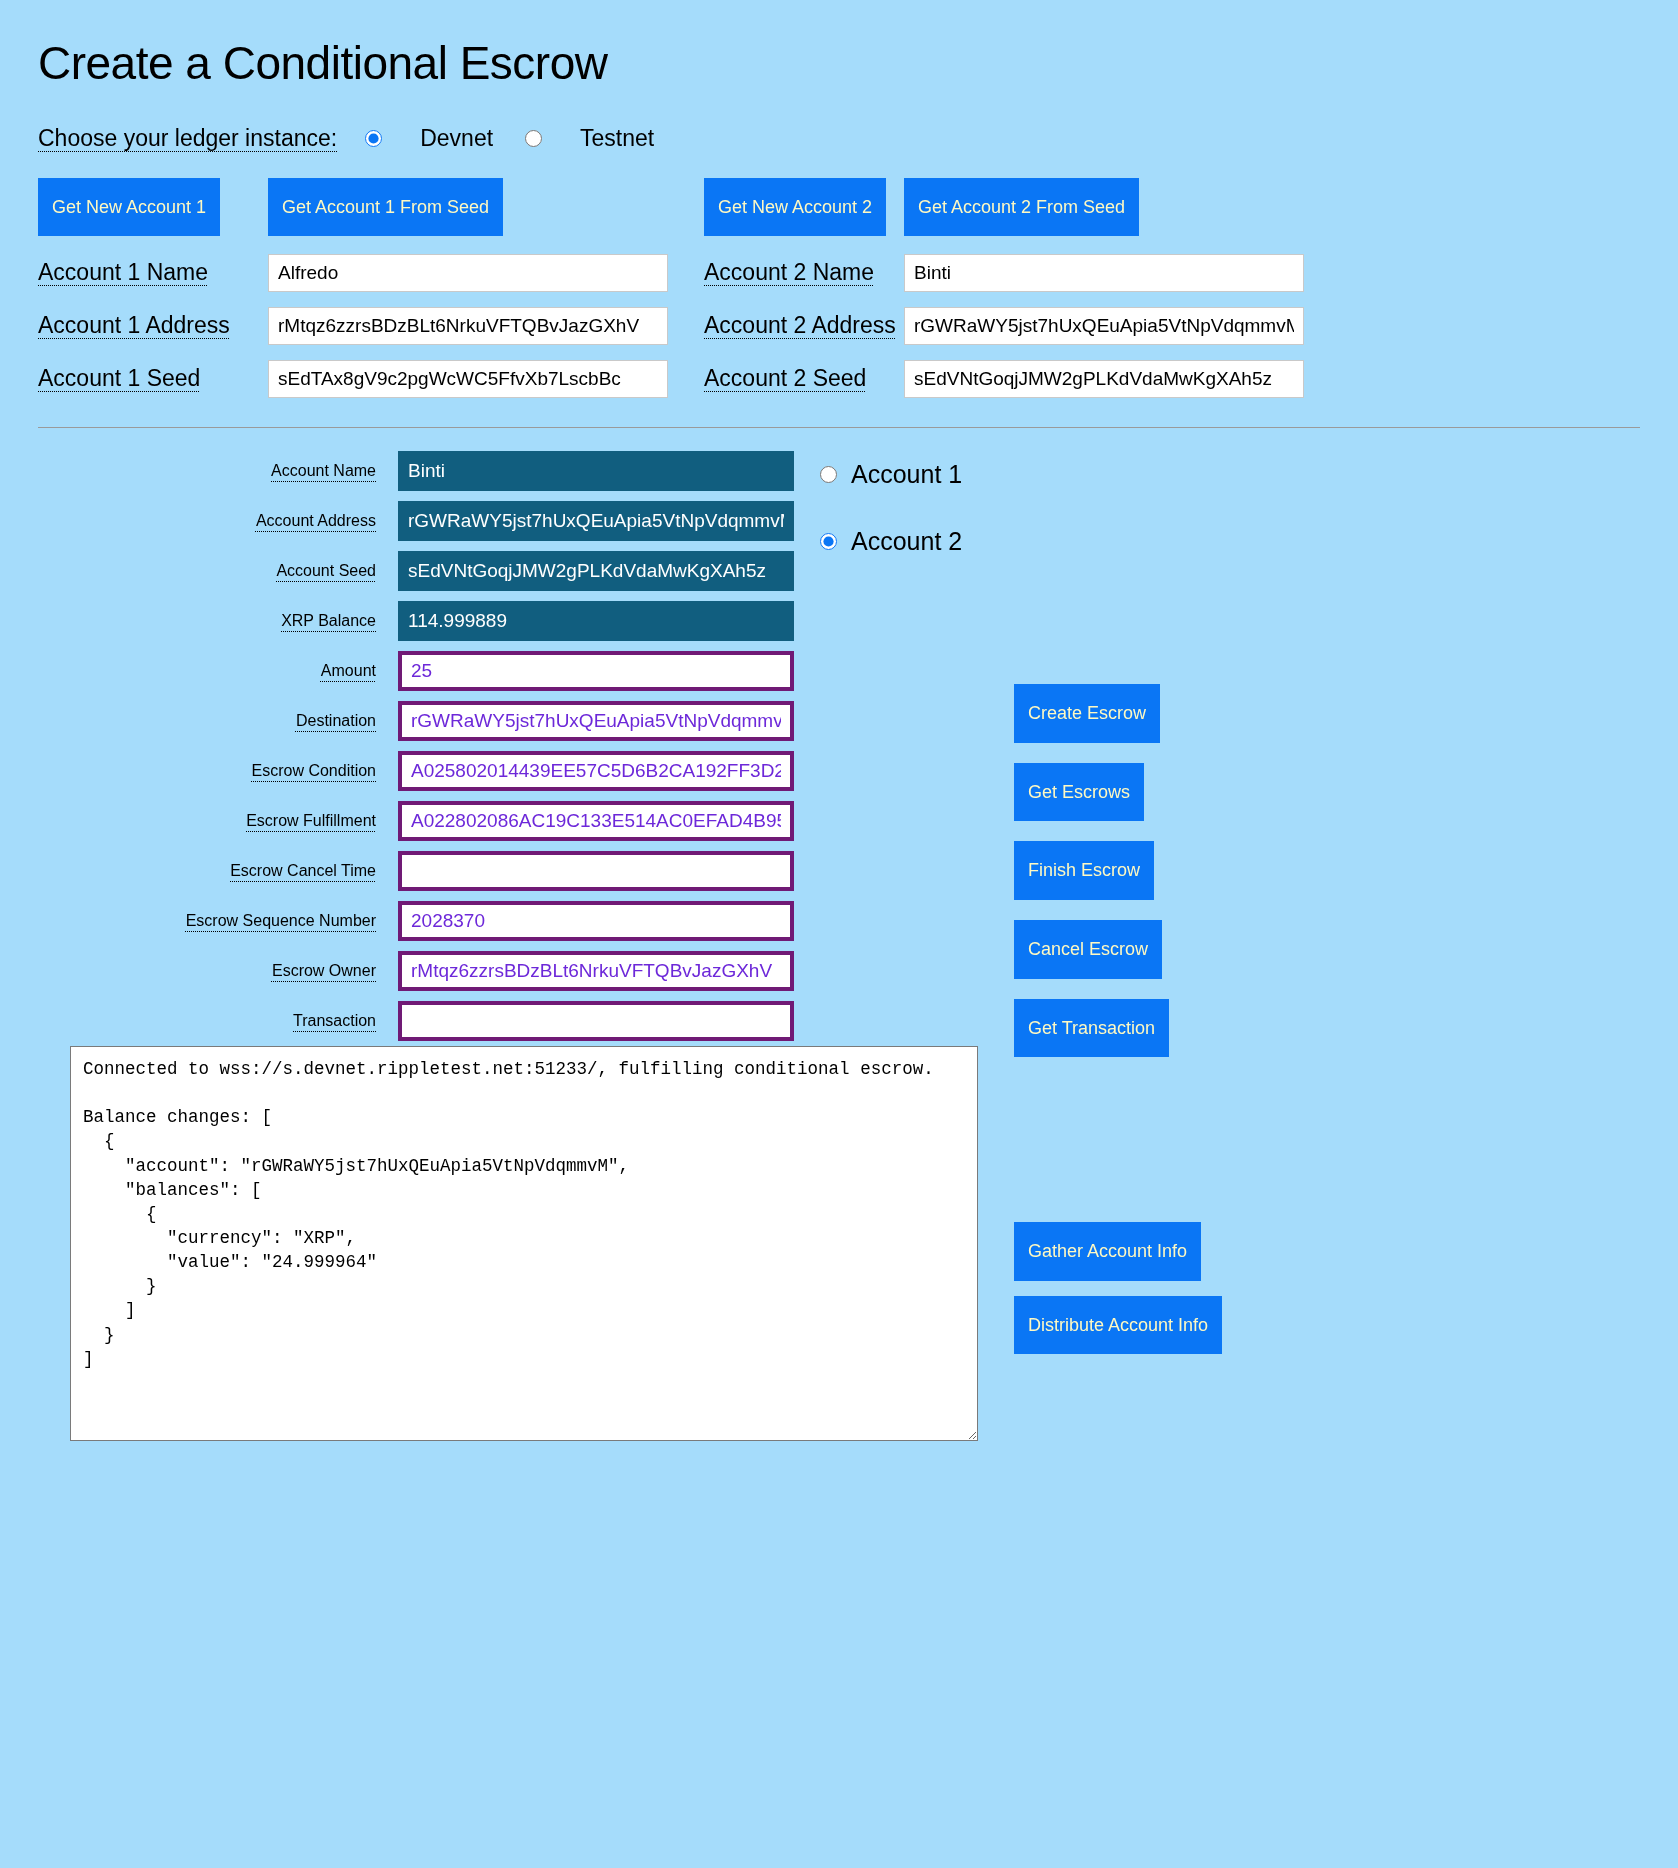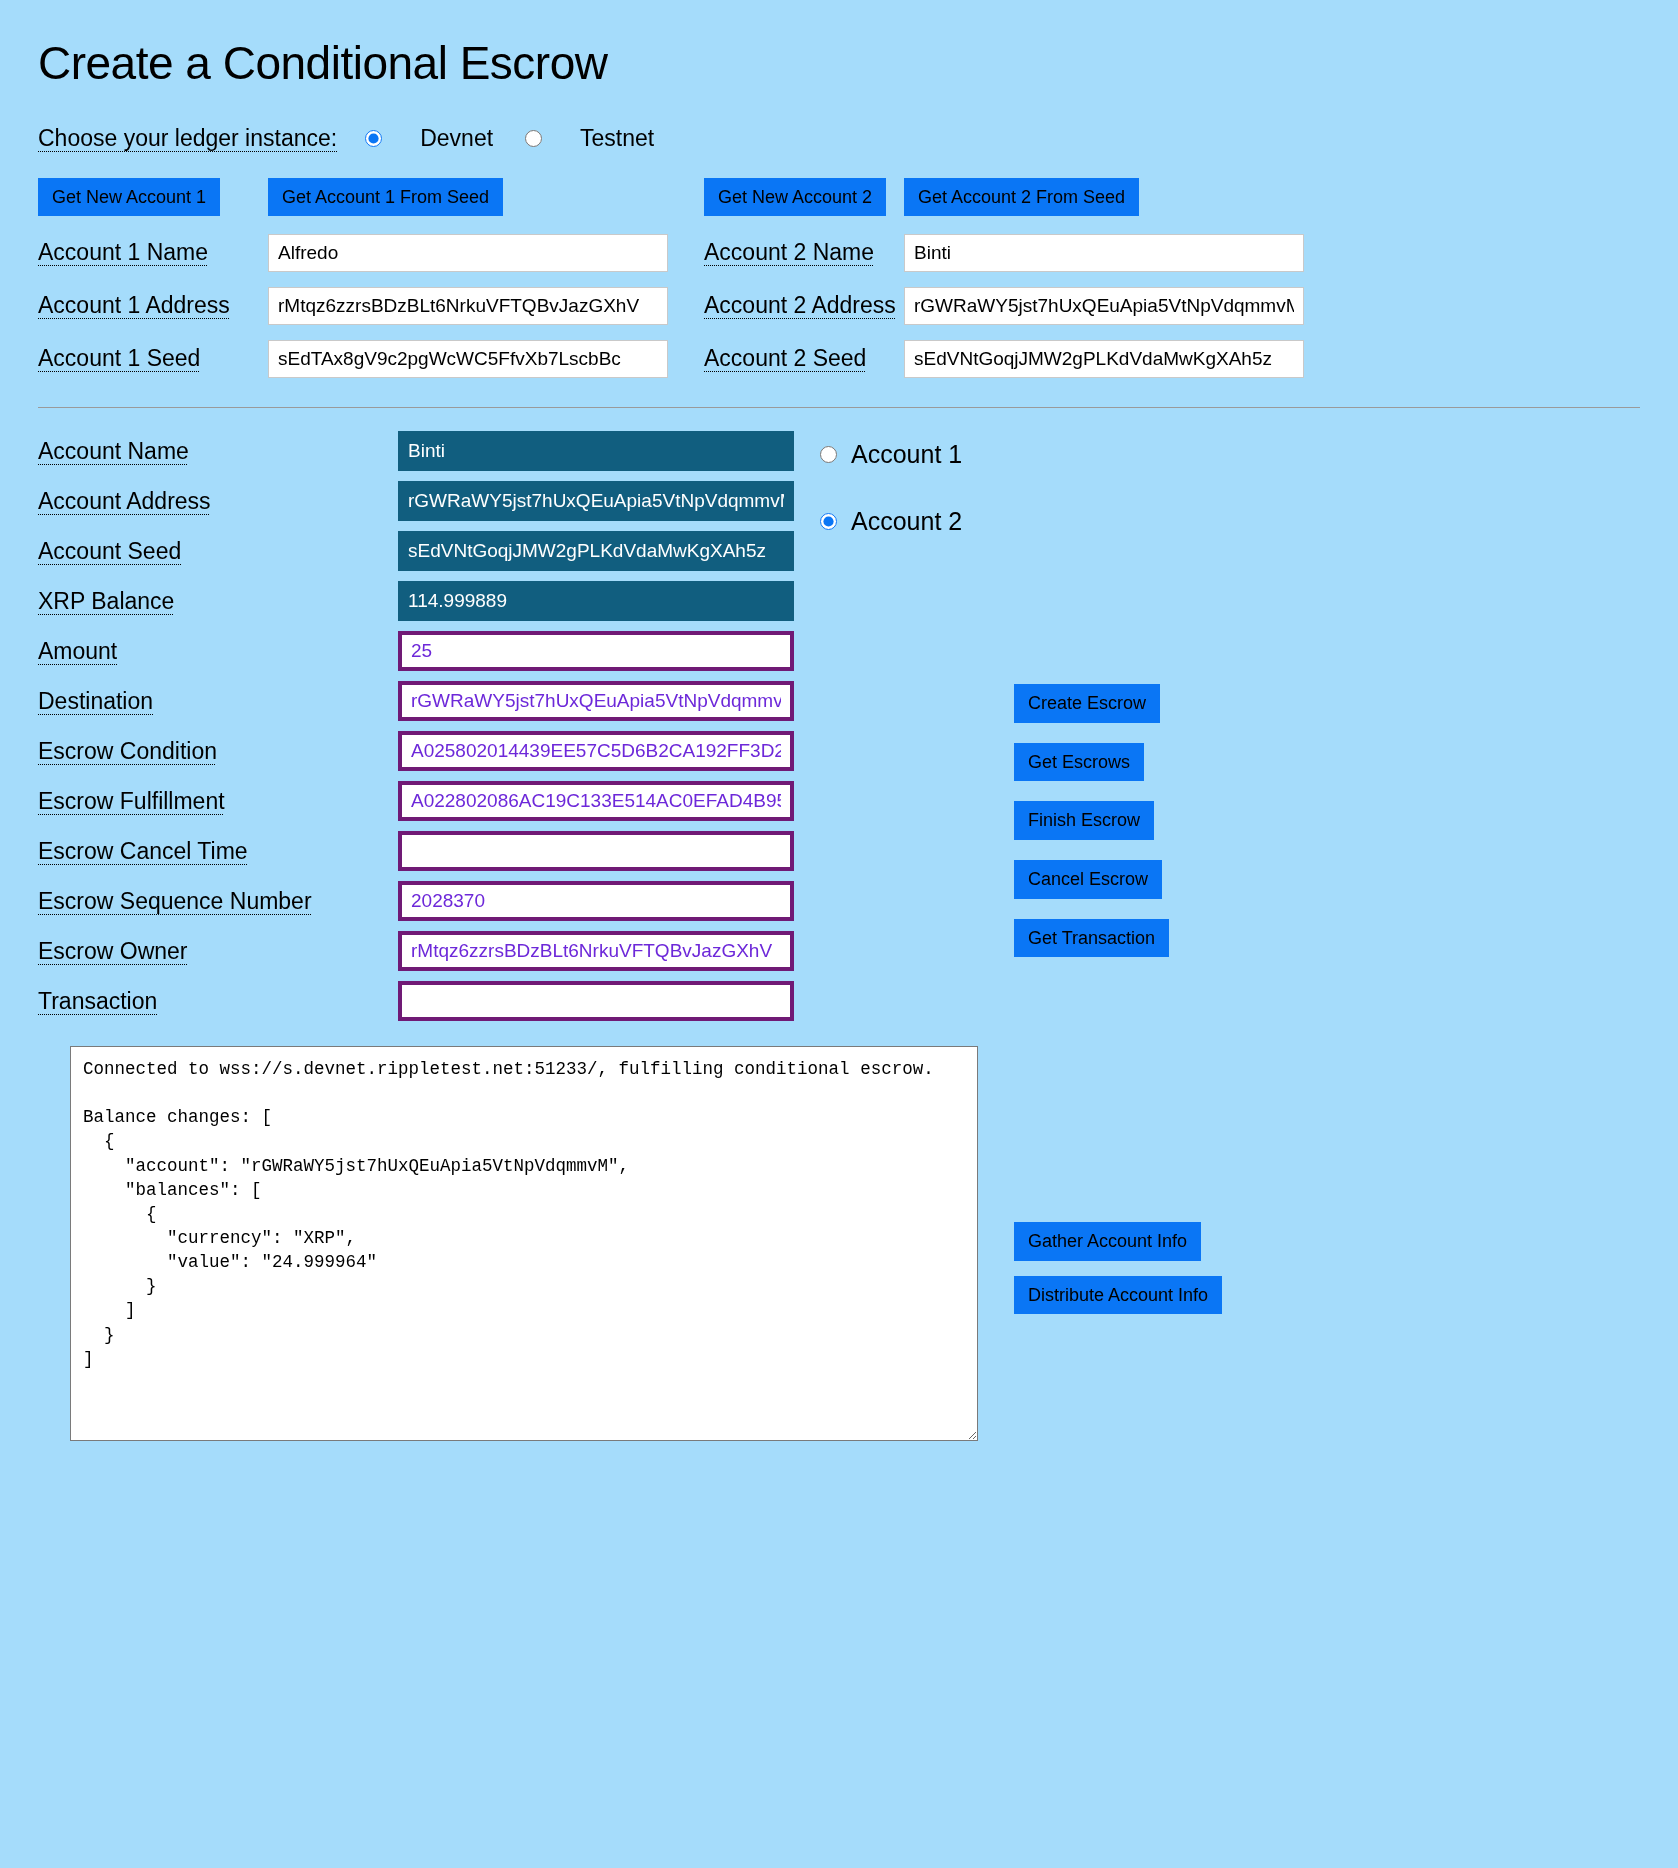--- a/index.html
+++ b/index.html
@@ -61,25 +61,25 @@
     margin-top: 26px;
     display: grid;
     grid-template-columns: 230px 400px 36px 200px 400px;
     grid-auto-rows: auto;
     column-gap: 0;
     row-gap: 0;
     align-items: center;
   }
   .btn {
     background: #0a76f5;
-    color: #000000;
+    color: #fef9c3;
     border: none;
     font-family: "Liberation Sans", sans-serif;
     font-size: 18px;
-    padding: 9px 14px;
+    padding: 19px 14px;
     cursor: pointer;
     display: inline-block;
     line-height: 1.15;
     white-space: nowrap;
   }
   .cellbtn { padding-bottom: 10px; }
   .lbl {
     font-size: 23px;
     text-align: right;
     padding-right: 22px;
@@ -112,21 +112,22 @@
   .mainwrap {
     display: flex;
     align-items: flex-start;
   }
   .formgrid {
     display: grid;
     grid-template-columns: 360px 400px;
     align-items: center;
   }
   .mlbl {
-    font-size: 23px;
+    font-size: 16px;
+    text-align: right;
     padding-right: 22px;
     white-space: nowrap;
     padding-top: 11px;
     padding-bottom: 11px;
   }
   .mfld {
     width: 396px;
     box-sizing: border-box;
     font-family: "Liberation Sans", sans-serif;
     font-size: 19px;

